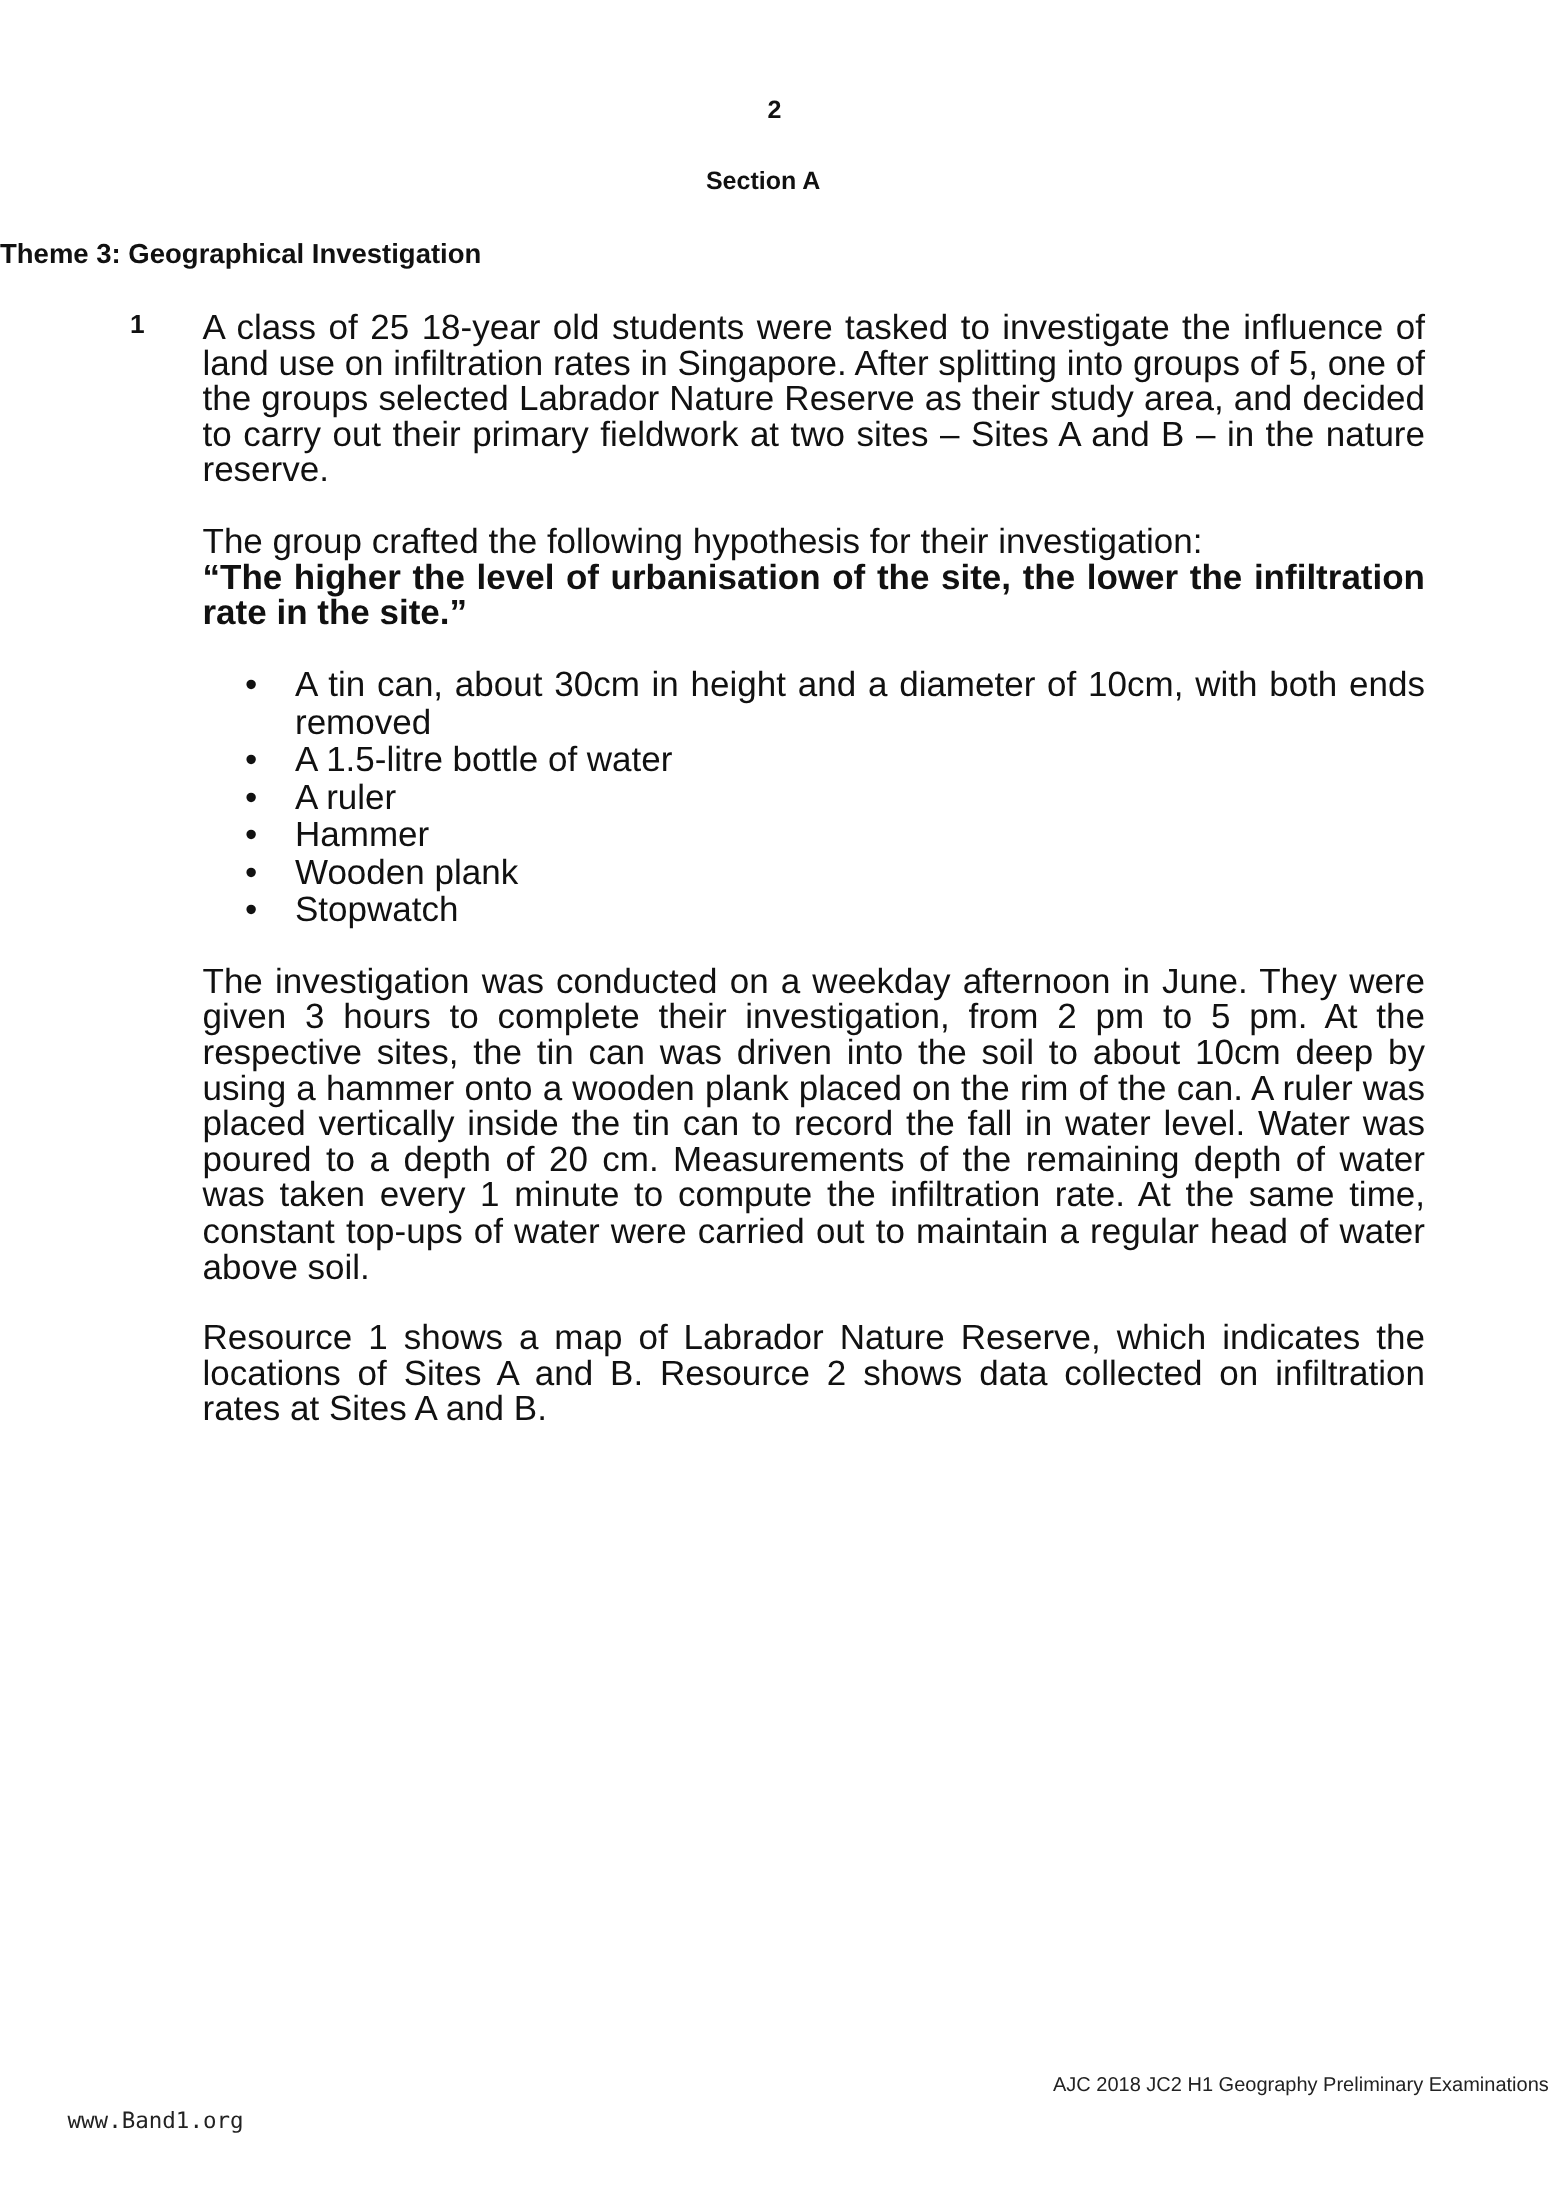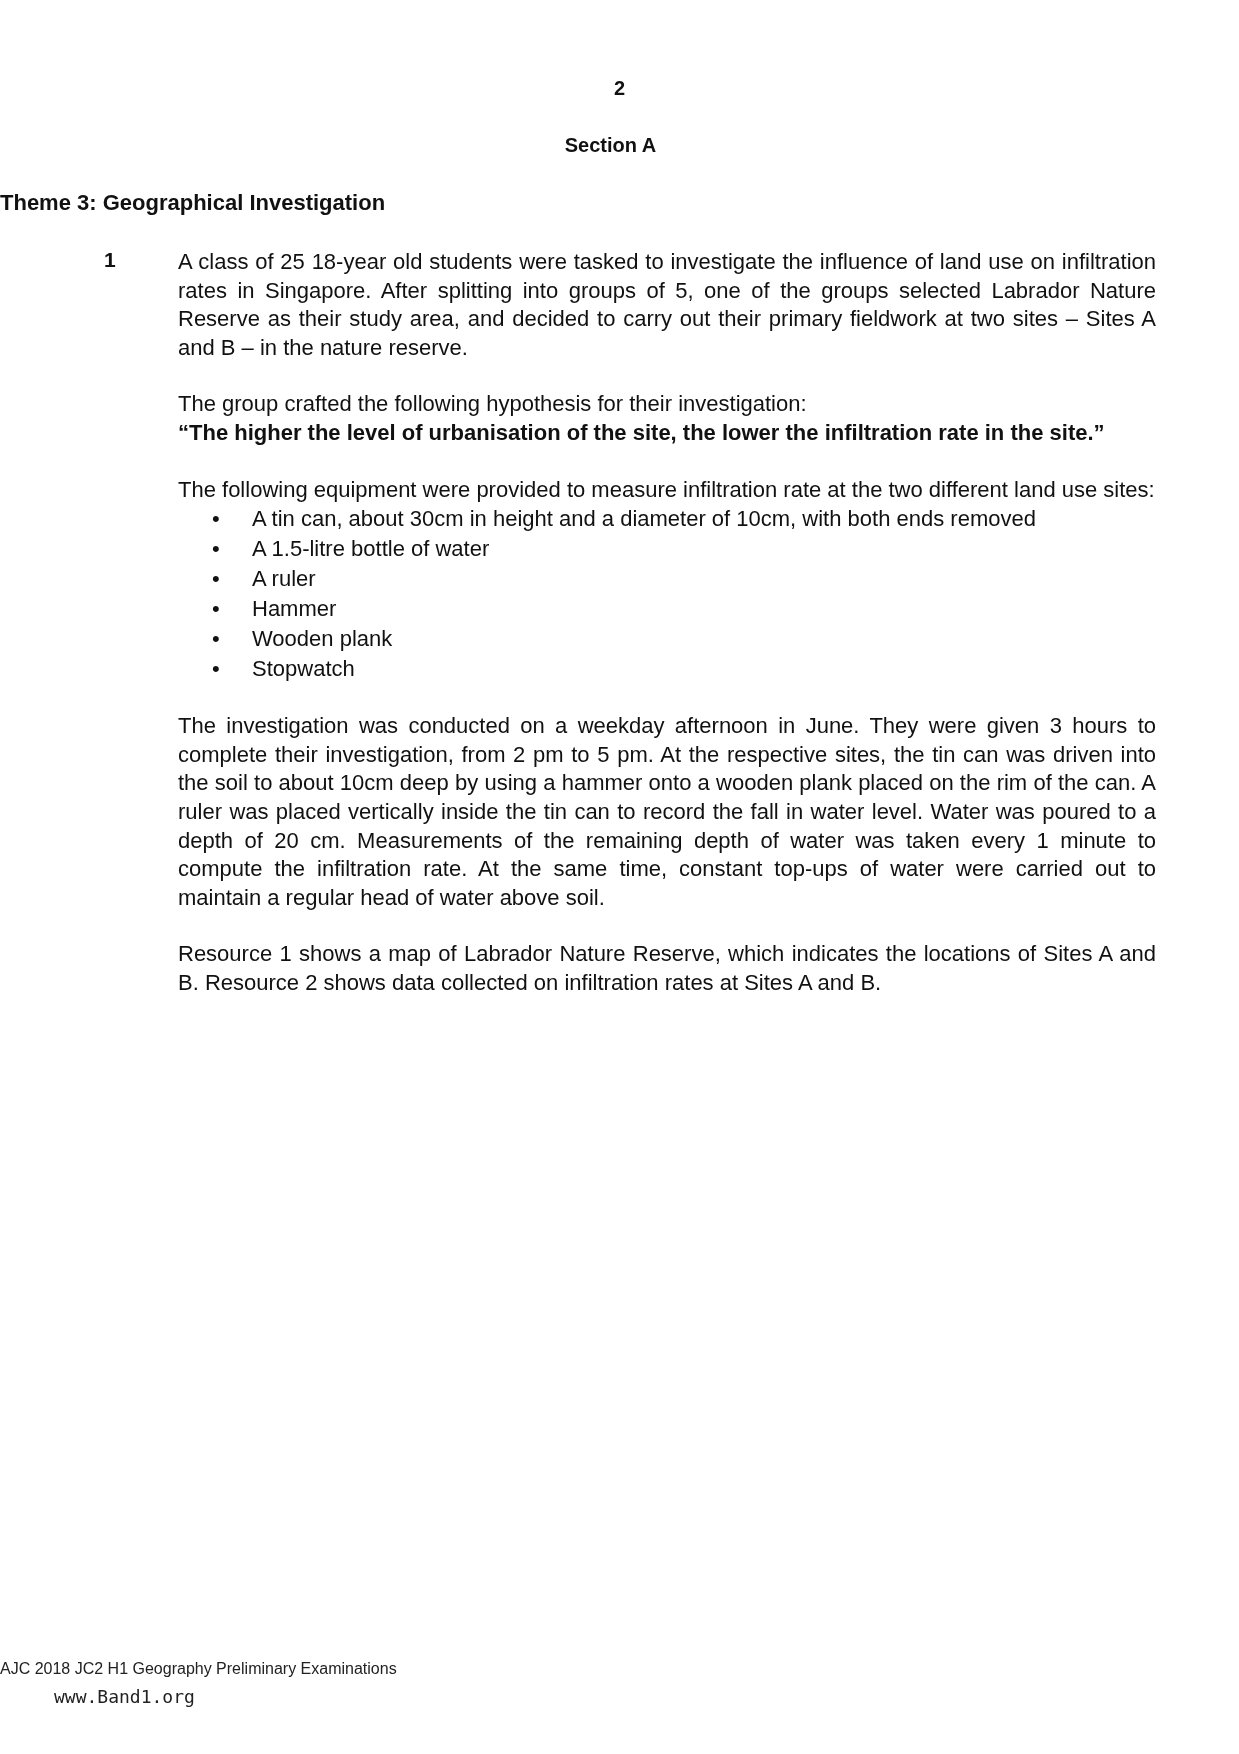--- a/index.html
+++ b/index.html
@@ -44,23 +44,23 @@
     .question-number {
       position: absolute;
       top: 248px;
       left: 104px;
       font-weight: bold;
       font-size: 21px;
     }
     .body {
       position: absolute;
       top: 248px;
-      left: 178px;
+      left: 162px;
       width: 978px;
-      font-size: 22px;
+      font-size: 28px;
       line-height: 28.6px;
     }
     .para {
       margin: 0 0 28px 0;
       text-align: justify;
       text-align-last: left;
     }
     .hypothesis {
       font-weight: bold;
       display: block;
@@ -79,21 +79,21 @@
     ul.equipment li .bullet {
       position: absolute;
       left: 0;
       top: 0;
     }
     .footer {
       position: absolute;
       top: 1660px;
       left: 0;
       width: 1239px;
-      text-align: left;
+      text-align: right;
       font-size: 16px;
       color: #222;
     }
     .watermark {
       position: absolute;
       top: 1686px;
       left: 54px;
       font-family: "DejaVu Sans Mono", monospace;
       font-size: 18px;
       color: #222;
@@ -110,21 +110,20 @@
 
 <div class="body">
   <p class="para">A class of 25 18-year old students were tasked to investigate the influence of land use on infiltration rates in Singapore. After splitting into groups of 5, one of the groups selected Labrador Nature Reserve as their study area, and decided to carry out their primary fieldwork at two sites – Sites A and B – in the nature reserve.</p>
 
   <div class="para">
     <span>The group crafted the following hypothesis for their investigation:</span>
     <span class="hypothesis">“The higher the level of urbanisation of the site, the lower the infiltration rate in the site.”</span>
   </div>
 
   <div class="para">
-    <div>The following equipment were provided to measure infiltration rate at the two different land use sites:</div>
     <ul class="equipment">
       <li><span class="bullet">•</span><span>A tin can, about 30cm in height and a diameter of 10cm, with both ends removed</span></li>
       <li><span class="bullet">•</span><span>A 1.5-litre bottle of water</span></li>
       <li><span class="bullet">•</span><span>A ruler</span></li>
       <li><span class="bullet">•</span><span>Hammer</span></li>
       <li><span class="bullet">•</span><span>Wooden plank</span></li>
       <li><span class="bullet">•</span><span>Stopwatch</span></li>
     </ul>
   </div>
 

